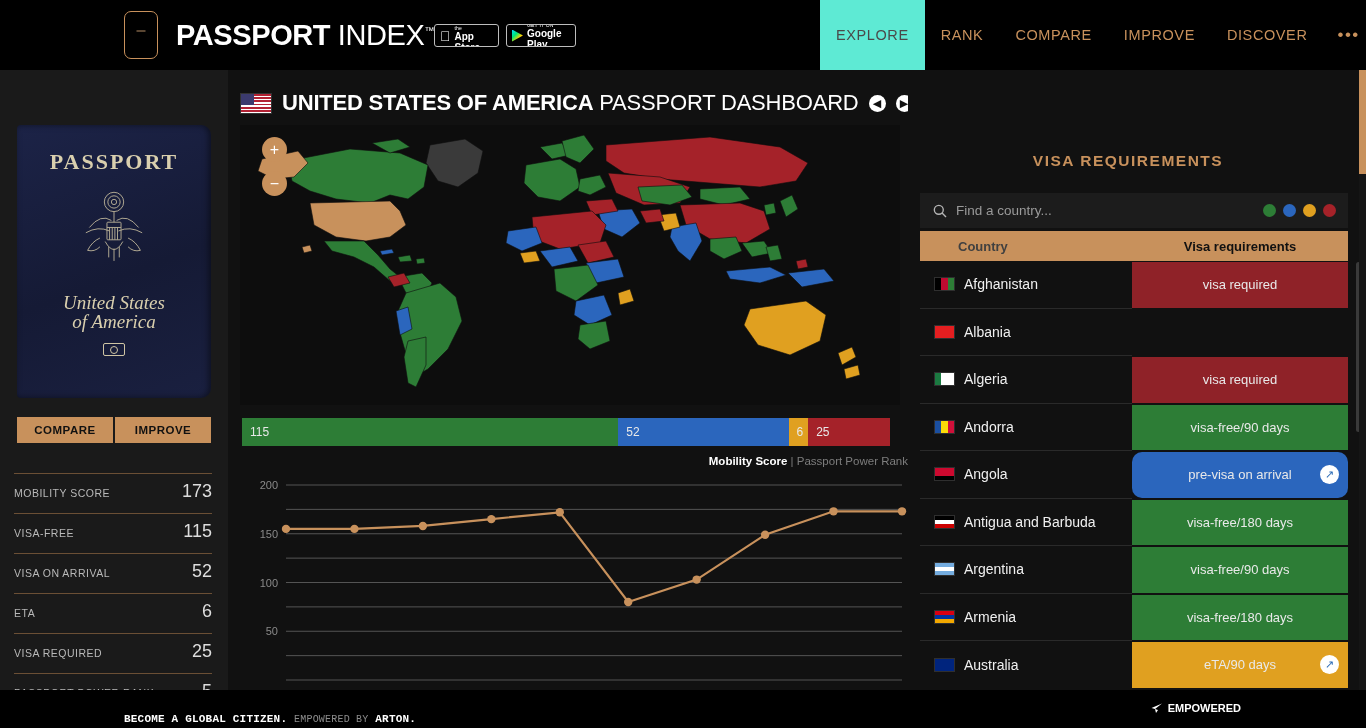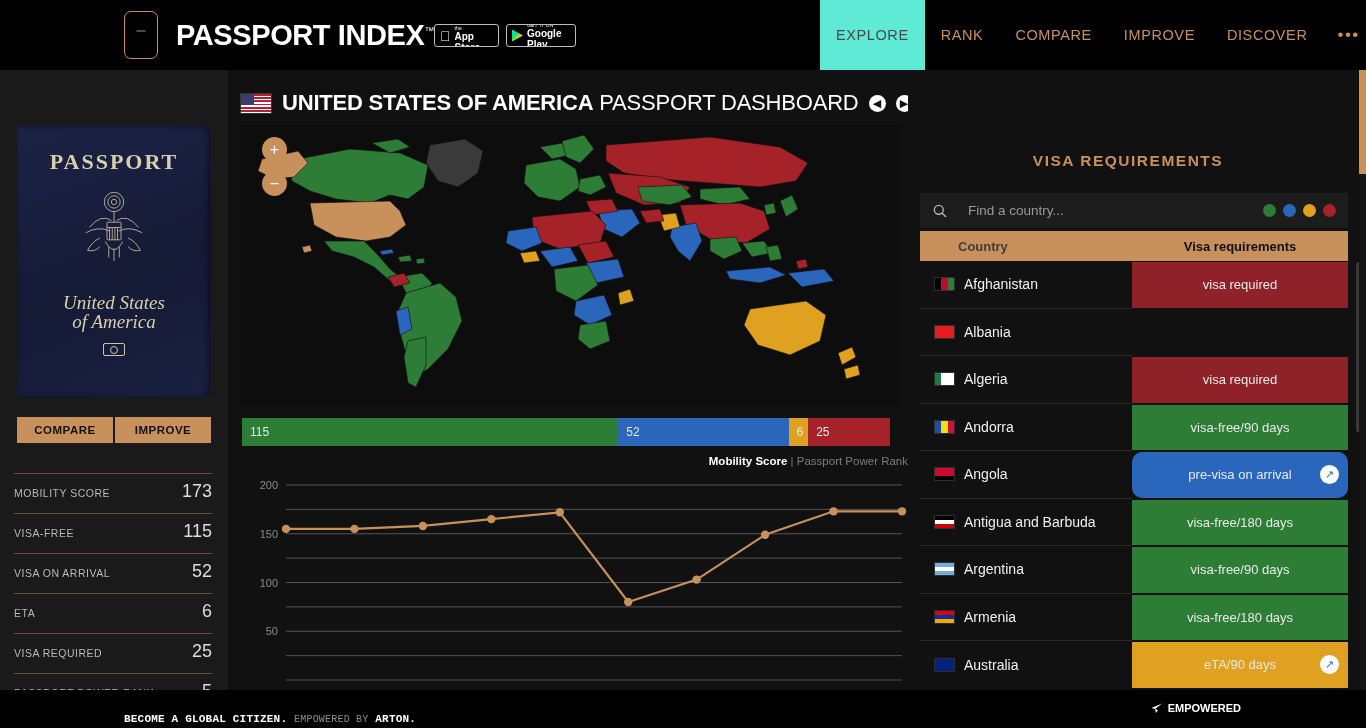--- a/index.html
+++ b/index.html
@@ -22,21 +22,21 @@
   }
   .logo-phone::after {
     content: ""; position: absolute; left: 50%; top: 18px; transform: translateX(-50%);
     width: 9px; height: 1.5px; background: #5a4632;
   }
   .logo-text {
     position: absolute; left: 176px; top: 19px;
     font-size: 29px; font-weight: bold; color: #ffffff; letter-spacing: -0.4px;
     white-space: nowrap;
   }
-  .logo-text .light { font-weight: 700; margin-top: 34px; }
+  .logo-text .light { font-weight: 400; margin-top: 34px; }
   .logo-text .tm { font-size: 10px; vertical-align: super; font-weight: 300; }
 
   .store-badge {
     position: absolute; top: 24px; height: 23px; border-radius: 3px;
     background: #000; border: 1px solid #bdbdbd;
     display: flex; align-items: center; padding: 0 5px; gap: 4px;
     color: #fff; overflow: hidden;
   }
   .store-badge .sb-sub { font-size: 5px; line-height: 6px; letter-spacing: .2px; display:block; }
   .store-badge .sb-main { font-size: 10px; line-height: 11px; font-weight: bold; display:block; }
@@ -160,21 +160,21 @@
     position: absolute; top: 82px; left: 0; width: 440px; text-align: center;
     font-size: 15.5px; color: #c8915c; letter-spacing: 1.5px; font-weight: bold;
   }
   .search-bar {
     position: absolute; left: 12px; top: 123px; width: 428px; height: 35px;
     background: #1c1c1c; display: flex; align-items: center; padding: 0 12px;
   }
   .search-icon { flex: 0 0 16px; height: 16px; margin-right: 8px; }
   .search-input {
     flex: 1; background: transparent; border: none; outline: none;
-    font-family: "Liberation Sans", sans-serif; font-size: 13.5px; color: #cfcfcf; margin-left: 12px;
+    font-family: "Liberation Sans", sans-serif; font-size: 13.5px; color: #cfcfcf;
   }
   .search-input::placeholder { color: #9a9a9a; }
   .dots { display: flex; gap: 7px; }
   .dot { width: 13px; height: 13px; border-radius: 50%; cursor: pointer; }
 
   .tbl-head {
     position: absolute; left: 12px; top: 161px; width: 428px; height: 30px;
     background: #c8915c; display: flex; align-items: center;
   }
   .th-country { width: 212px; padding-left: 38px; font-size: 13px; font-weight: bold; color: #404040; }

